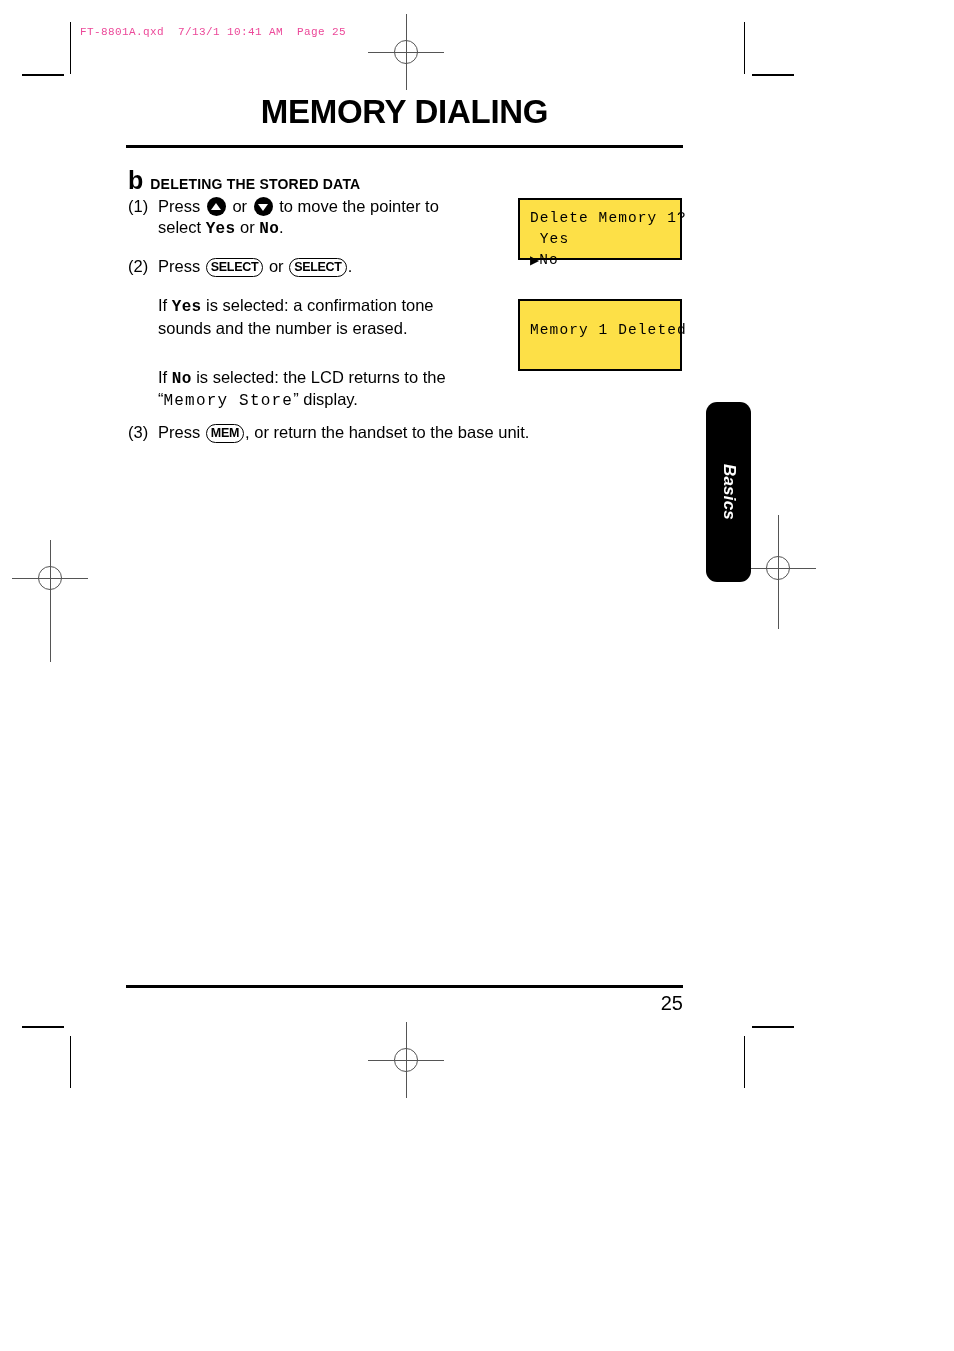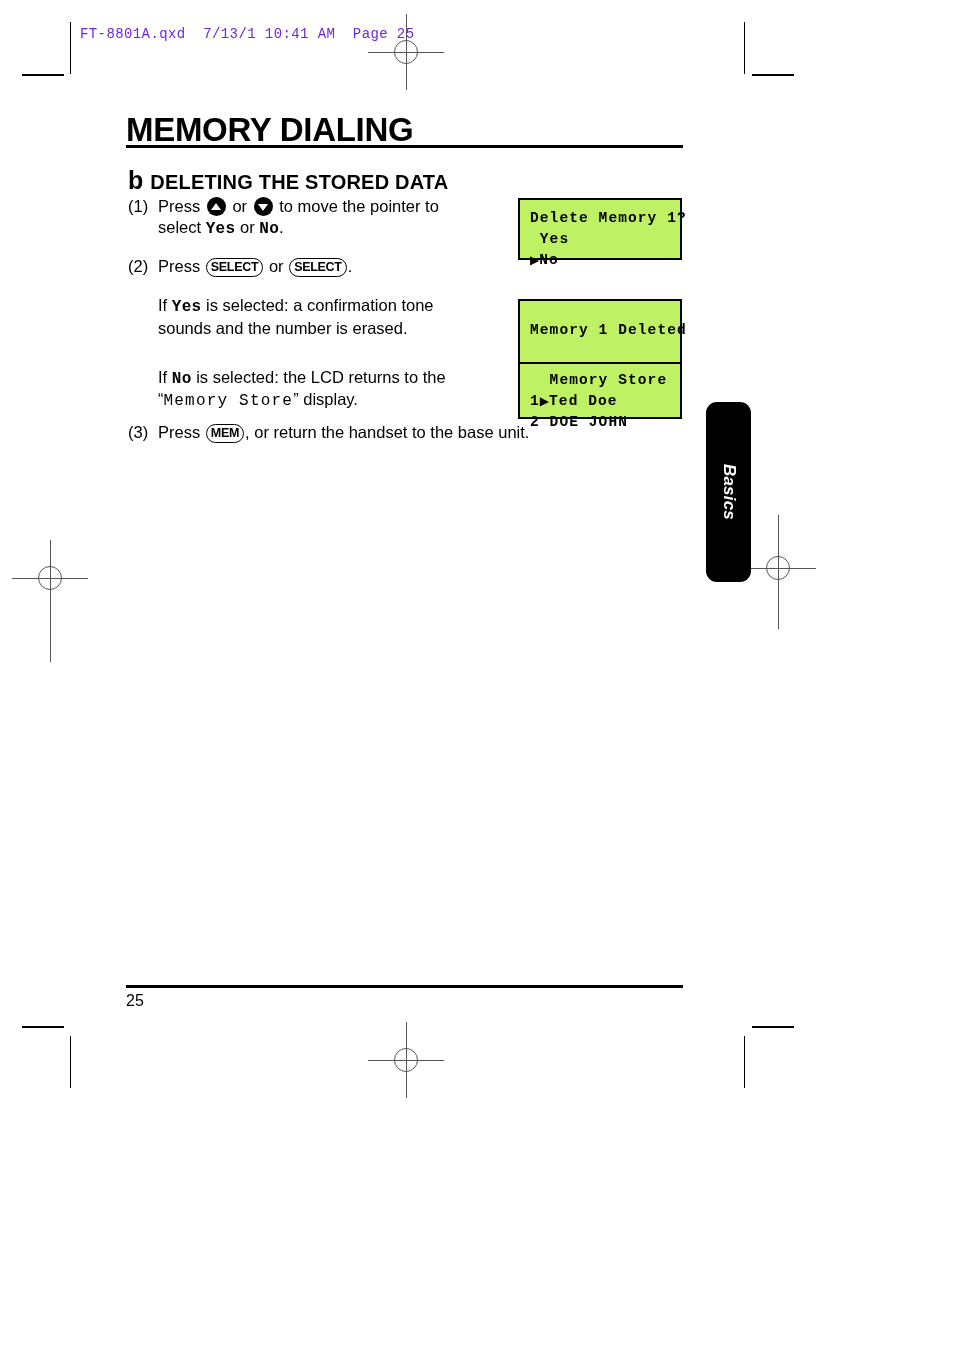--- a/index.html
+++ b/index.html
@@ -62,41 +62,41 @@
   }
   .reg.long-down .v { height: 160%; }
   .reg.long-both .v { top: -20%; height: 150%; }
 
   
   .filehdr {
     position: absolute;
     left: 80px;
     top: 26px;
     font-family: "Liberation Mono", monospace;
-    font-size: 14px;
+    font-size: 11px;
     letter-spacing: 0.4px;
-    color: #6d28d9;
+    color: #ec4899;
     white-space: pre;
   }
 
   
   .page {
     position: absolute;
     left: 0;
     top: 0;
     width: 954px;
     height: 1351px;
   }
 
   .title {
     position: absolute;
     left: 126px;
-    top: 113px;
+    top: 95px;
     width: 557px;
-    text-align: left;
+    text-align: center;
     font-size: 33px;
     font-weight: bold;
     letter-spacing: -0.3px;
     line-height: 1;
   }
   .title-rule {
     position: absolute;
     left: 126px;
     top: 145px;
     width: 557px;
@@ -111,21 +111,21 @@
     display: flex;
     align-items: baseline;
     gap: 7px;
   }
   .sec-letter {
     font-size: 25px;
     font-weight: bold;
     line-height: 1;
   }
   .sec-title {
-    font-size: 20px;
+    font-size: 14px;
     font-weight: bold;
     letter-spacing: 0.2px;
   }
 
   .body-col {
     position: absolute;
     left: 128px;
     top: 196px;
     width: 372px;
     font-size: 16.5px;
@@ -201,28 +201,27 @@
     letter-spacing: -0.3px;
     line-height: 1.32;
     vertical-align: 1px;
     margin: 0 1px;
   }
 
   
   .lcd {
     position: absolute;
     border: 2px solid #000;
-    background: #bef264;
+    background: #fde047;
     font-family: "Liberation Mono", monospace;
     font-size: 14.5px;
     letter-spacing: 1.1px;
     line-height: 1.45;
     white-space: pre;
     box-sizing: border-box;
-    font-weight: bold;
   }
   #lcd-1 { left: 518px; top: 198px;  width: 164px; height: 62px; padding: 8px 0 0 10px; }
   #lcd-2 { left: 518px; top: 299px;  width: 164px; height: 72px; padding: 19px 0 0 10px; }
   #lcd-3 { left: 518px; top: 362px;  width: 164px; height: 57px; padding: 6px 0 0 10px; }
 
   .ptr {
     font-family: "DejaVu Sans", sans-serif;
     font-size: 12px;
     letter-spacing: 0;
   }
@@ -257,22 +256,22 @@
     top: 985px;
     width: 557px;
     height: 3px;
     background: #000;
   }
   .page-num {
     position: absolute;
     left: 126px;
     top: 992px;
     width: 557px;
-    text-align: left;
-    font-size: 16px;
+    text-align: right;
+    font-size: 20px;
   }
 </style>
 </head>
 <body>
 
 <div class="crop-v" style="left:70px; top:22px; height:52px;"></div>
 <div class="crop-h" style="left:22px; top:74px; width:42px;"></div>
 <div class="crop-v" style="left:744px; top:22px; height:52px;"></div>
 <div class="crop-h" style="left:752px; top:74px; width:42px;"></div>
 <div class="crop-h" style="left:22px; top:1026px; width:42px;"></div>
@@ -364,23 +363,20 @@
     </div>
 
   </div>
 
   <div class="lcd" id="lcd-1"><span>Delete Memory 1?</span>
 <span> Yes</span>
 <span class="ptr">▶</span><span>No</span></div>
 
   <div class="lcd" id="lcd-2"><span>Memory 1 Deleted</span></div>
 
-  <div class="lcd" id="lcd-3"><span>  Memory Store</span>
-<span>1</span><span class="ptr">▶</span><span>Ted Doe</span>
-<span>2 DOE JOHN</span></div>
 
   <div class="side-tab">
     <span class="side-tab-label">Basics</span>
   </div>
 
   <div class="footer-rule"></div>
   <div class="page-num">25</div>
 
 </div>
 

